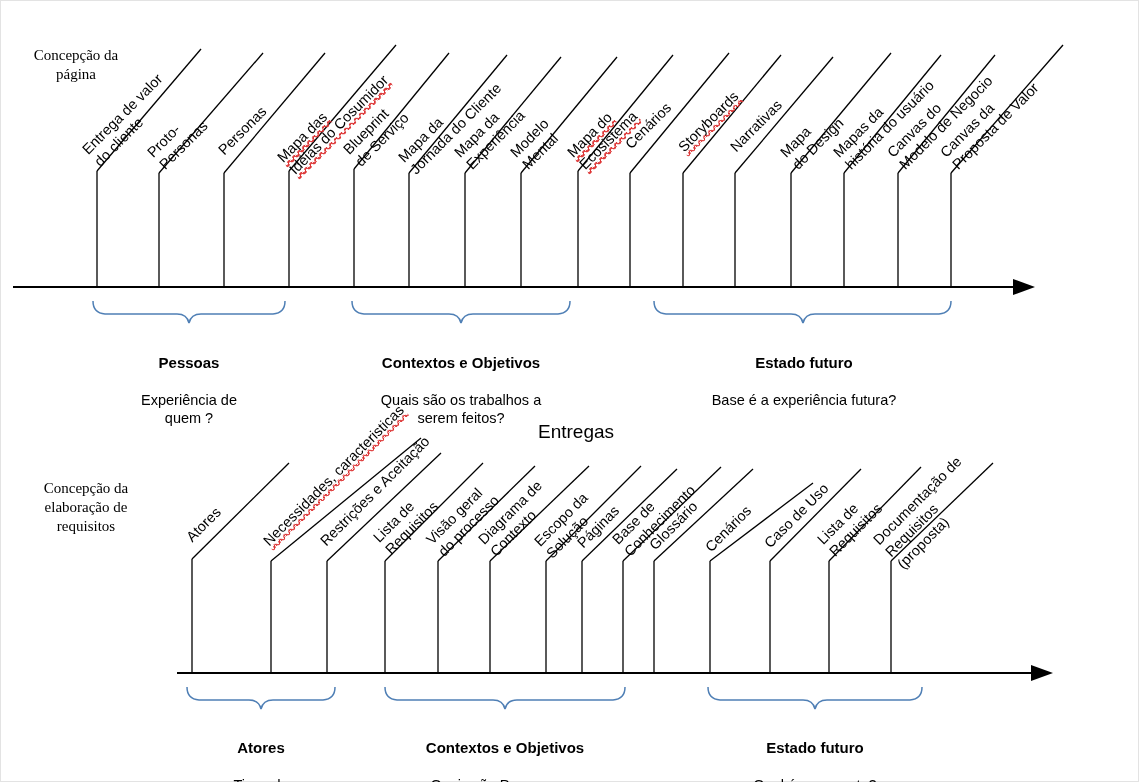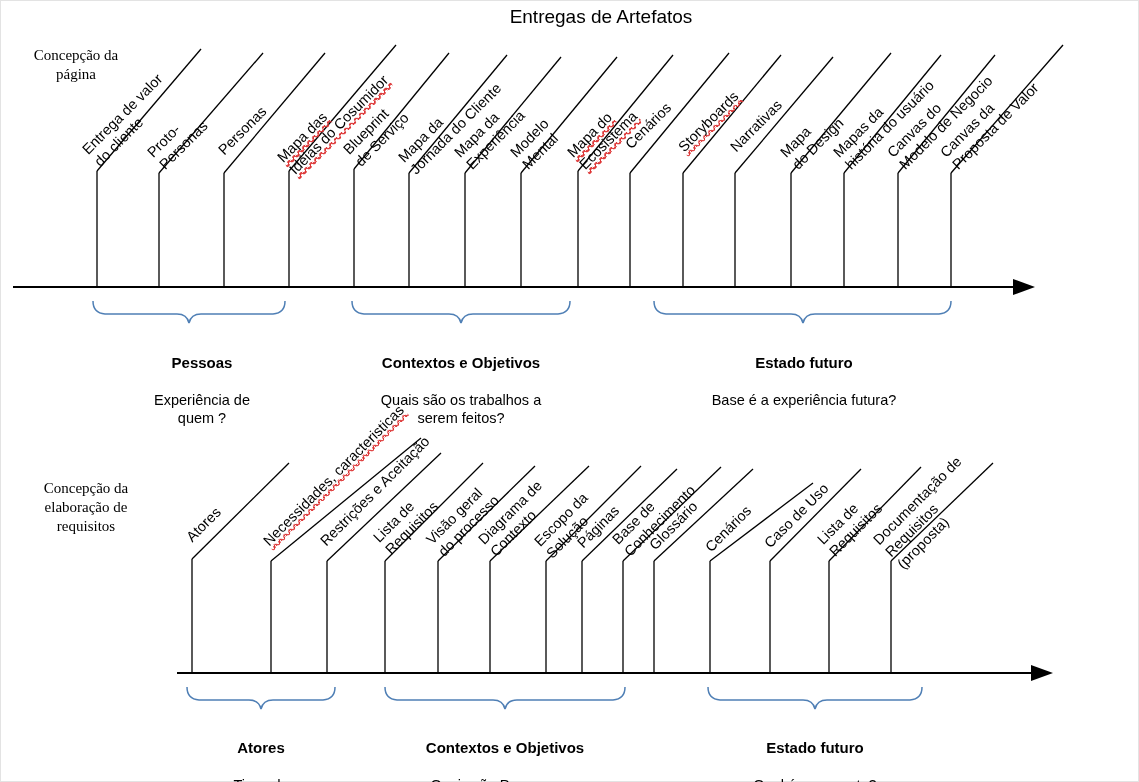--- a/index.html
+++ b/index.html
@@ -31,21 +31,20 @@
     transform:rotate(-45deg);
     text-align:left;
   }
   .lbl.sq{ text-decoration: underline wavy #d33; text-decoration-skip-ink:none; }
 </style>
 </head>
 <body>
 
 <div id="root">
 
-  <div class="title" style="left:440px;top:5px;width:320px;">Entregas de Artefatos</div>
 
   <div class="axis-caption" style="left:10px;top:45px;width:130px;">Concepção da
 página</div>
 
   <svg class="layer">
     <g stroke="#000" stroke-width="1.3" fill="none">
 
       <path d="M96,170 L96,286"></path>
         <path d="M96,170 L200,48"></path>
       <path d="M158,172 L158,286"></path>
@@ -114,35 +113,36 @@
   <div class="lbl" style="left:732px;top:140px;">Narrativas</div>
   <div class="lbl" style="left:788px;top:143px;">Mapa
 do Design</div>
   <div class="lbl" style="left:841px;top:143px;">Mapas da
 história do usuário</div>
   <div class="lbl" style="left:895px;top:143px;">Canvas do
 Modelo de Negocio</div>
   <div class="lbl" style="left:948px;top:143px;">Canvas da
 Proposta de Valor</div>
 
-  <div class="grp" style="left:101px;top:335px;width:200px;">
+  <div class="grp" style="left:88px;top:335px;width:200px;">
     <b>Pessoas</b>
     <span>Experiência de
 quem ?</span>
   </div>
   <div class="grp" style="left:340px;top:335px;width:240px;">
     <b>Contextos e Objetivos</b>
     <span>Quais são os trabalhos a
 serem feitos?</span>
   </div>
   <div class="grp" style="left:668px;top:335px;width:270px;">
     <b>Estado futuro</b>
     <span>Base é a experiência futura?</span>
   </div>
 
+  <div class="title" style="left:415px;top:420px;width:320px;">Entregas</div>
 
   <div class="axis-caption" style="left:10px;top:478px;width:150px;">Concepção da
 elaboração de
 requisitos</div>
 
   <svg class="layer">
     <g stroke="#000" stroke-width="1.3" fill="none">
       <path d="M191,558 L191,672"></path>
         <path d="M191,558 L288,462"></path>
       <path d="M270,560 L270,672"></path>

